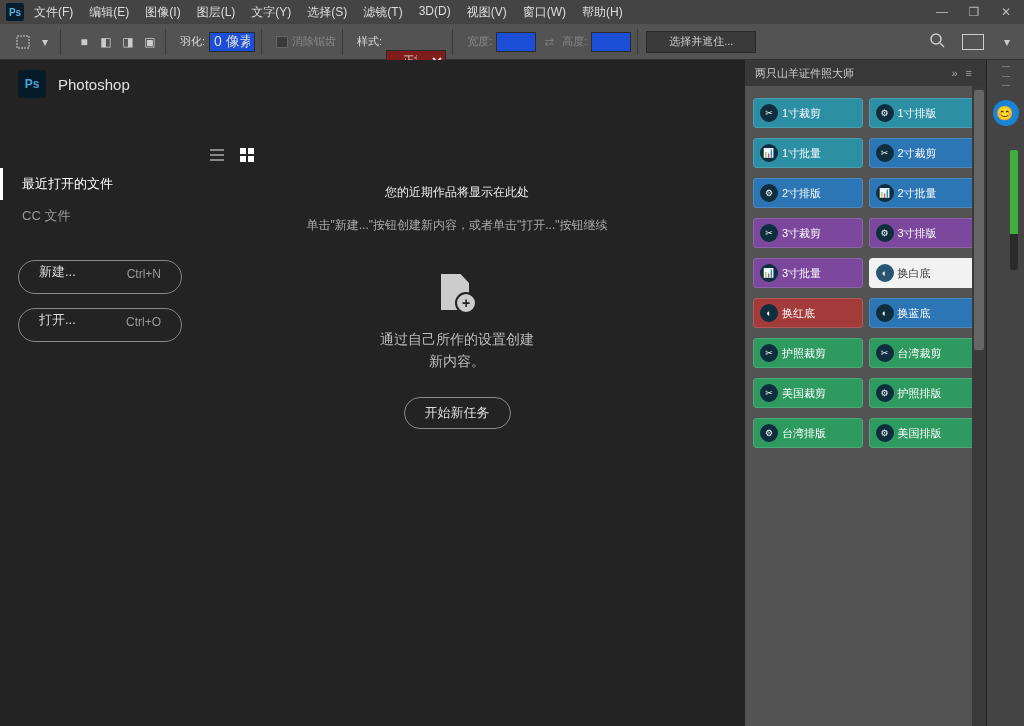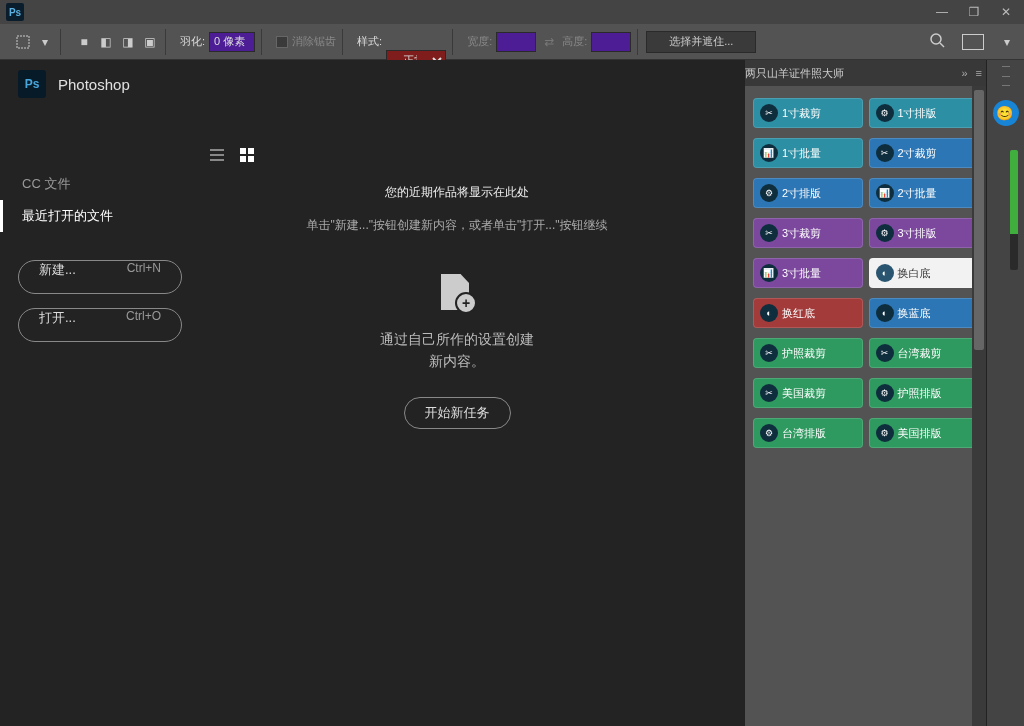--- a/index.html
+++ b/index.html
@@ -6,53 +6,53 @@
 body { width:1024px; height:726px; background:#2e2e2e; overflow:hidden; color:#ccc; font-size:12px; }
 .menubar { height:24px; background:#444; display:flex; align-items:center; padding:0 6px; gap:2px; }
 .menubar .ps { width:18px; height:18px; background:#0a1d2c; color:#5bb0e0; font-weight:bold; font-size:10px; display:flex; align-items:center; justify-content:center; border-radius:2px; }
 .menubar .menu-item { padding:3px 8px; color:#ddd; cursor:pointer; font-size:12px; }
 .menubar .window-controls { margin-left:auto; display:flex; gap:8px; color:#bbb; }
 .menubar .window-controls span { width:24px; text-align:center; cursor:pointer; }
 .optionbar { height:36px; background:#535353; display:flex; align-items:center; padding:0 8px; gap:8px; border-bottom:1px solid #333; }
 .ob-group { display:flex; align-items:center; gap:4px; padding:0 6px; border-right:1px solid #3a3a3a; height:26px; }
 .ob-icon { width:18px; height:18px; display:flex; align-items:center; justify-content:center; color:#ccc; cursor:pointer; }
 .ob-label { color:#ddd; font-size:11px; }
-.ob-input { width:46px; height:20px; background:#4c1d95; border:1px solid #2a2a2a; color:#ddd; font-size:11px; padding:0 4px; }
+.ob-input { width:46px; height:20px; background:#1d4ed8; border:1px solid #2a2a2a; color:#ddd; font-size:14px; padding:0 4px; }
 .ob-select { width:60px; height:20px; background:#7f1d1d; border:1px solid #2a2a2a; color:#ddd; font-size:11px; padding:0 12px;margin-top:36px; }
 .ob-btn { height:22px; padding:0 22px; background:#3a3a3a; border:1px solid #2a2a2a; color:#ccc; font-size:11px; cursor:pointer; display:flex; align-items:center; }
 .ob-search { margin-left:auto; width:18px; height:18px; color:#ccc; cursor:pointer; }
 .ob-screen { width:22px; height:16px; border:1px solid #ccc; margin:0 6px; cursor:pointer; }
 .ob-chk { width:12px; height:12px; background:#3a3a3a; border:1px solid #666; }
 
 .workspace { display:flex; height:666px; }
 .home-screen { flex:1; background:#232323; display:flex; flex-direction:column; }
 .home-header { height:48px; display:flex; align-items:center; padding:0 18px; gap:12px; }
 .home-header .ps-badge { width:28px; height:28px; background:#071a28; color:#48a6dc; font-weight:bold; font-size:12px; display:flex; align-items:center; justify-content:center; border-radius:3px; }
 .home-header .logo-text { color:#e0e0e0; font-size:15px; font-weight:500; }
 .home-body { flex:1; display:flex; }
 .home-nav { width:200px; padding:60px 0 0 0; }
 .nav-item { height:32px; display:flex; align-items:center; padding-left:22px; color:#999; font-size:13px; cursor:pointer; }
 .nav-item.active { color:#fff; border-left:3px solid #fff; padding-left:19px; font-weight:500; }
 .nav-actions { margin-top:28px; padding:0 18px; }
-.pill { height:34px; border:1px solid #888; border-radius:17px; display:flex; align-items:flex-start; justify-content:space-between; padding:0 20px; color:#ddd; font-size:13px; margin-bottom:14px; cursor:pointer; }
+.pill { height:34px; border:1px solid #888; border-radius:17px; display:flex; align-items:flex-end; justify-content:space-between; padding:12px 20px; color:#ddd; font-size:13px; margin-bottom:14px; cursor:pointer; }
 .pill .shortcut { color:#999; font-size:12px; }
 .home-main { flex:1; padding:40px 40px 0 10px; }
 .view-toggle { display:flex; gap:14px; margin-bottom:20px; }
 .view-toggle span { width:16px; height:16px; cursor:pointer; color:#888; }
 .view-toggle span.active { color:#fff; }
 .main-title { font-size:12px; color:#eee; text-align:center; margin-bottom:16px; }
 .main-sub { font-size:12px; color:#aaa; text-align:center; margin-bottom:40px; }
 .doc-icon { width:40px; height:40px; margin:0 auto 14px auto; position:relative; }
 .doc-icon::before { content:""; position:absolute; width:28px; height:36px; background:#ccc; left:4px; top:0; clip-path:polygon(0 0,70% 0,100% 25%,100% 100%,0 100%); }
 .doc-icon::after { content:"+"; position:absolute; right:0; bottom:0; width:18px; height:18px; background:#ccc; border-radius:50%; color:#232323; font-size:14px; font-weight:bold; display:flex; align-items:center; justify-content:center; border:2px solid #232323; }
 .doc-text { text-align:center; color:#bbb; font-size:14px; line-height:1.6; margin-bottom:24px; }
 .start-btn { display:block; margin:14px auto; height:32px; padding:0 20px; border:1px solid #888; border-radius:16px; background:transparent; color:#ddd; font-size:13px; cursor:pointer; }
 
 .plugin-panel { width:242px; background:#444; display:flex; flex-direction:column; border-left:1px solid #222; position:relative; }
-.plugin-tab { height:26px; background:#383838; display:flex; align-items:center; padding:0 0; font-size:11px; color:#ccc; }
+.plugin-tab { height:26px; background:#383838; display:flex; align-items:center; padding:0 10px; font-size:11px; color:#ccc; }
 .plugin-tab .spacer { flex:1; }
 .plugin-tab .collapse { cursor:pointer; color:#aaa; padding:0 4px; }
 .plugin-tab .menu { cursor:pointer; color:#aaa; padding:0 4px; }
 .plugin-grid { flex:1; padding:12px 8px; overflow-y:auto; background:#535353; display:grid; grid-template-columns:1fr 1fr; gap:10px 6px; align-content:start; }
 .plugin-btn { height:30px; border-radius:4px; display:flex; align-items:center; padding:0 6px; gap:4px; color:#fff; font-size:11px; cursor:pointer; border:1px solid rgba(255,255,255,0.15); white-space:nowrap; }
 .plugin-btn .pi { width:18px; height:18px; background:#0e2e3e; border-radius:50%; display:flex; align-items:center; justify-content:center; font-size:9px; }
 .plugin-btn.teal { background:#2c8fa4; }
 .plugin-btn.blue { background:#2d76b5; }
 .plugin-btn.purple { background:#7c489e; }
 .plugin-btn.red { background:#a33b3b; }
@@ -69,20 +69,33 @@
 .strip-handle span { height:1px; background:#777; }
 .vbar { position:absolute; right:6px; top:150px; width:8px; height:120px; background:linear-gradient(#3fae3f,#3fae3f 70%,#2a2a2a 70%); border-radius:2px; }
 
 svg.lines { display:block; }
 </style>
 </head>
 <body>
 
 <div class="menubar">
   <div class="ps">Ps</div>
+  <div id="menu-items" style="display:flex;">
+      <div class="menu-item">文件(F)</div>
+      <div class="menu-item">编辑(E)</div>
+      <div class="menu-item">图像(I)</div>
+      <div class="menu-item">图层(L)</div>
+      <div class="menu-item">文字(Y)</div>
+      <div class="menu-item">选择(S)</div>
+      <div class="menu-item">滤镜(T)</div>
+      <div class="menu-item">3D(D)</div>
+      <div class="menu-item">视图(V)</div>
+      <div class="menu-item">窗口(W)</div>
+      <div class="menu-item">帮助(H)</div>
+    </div>
   <div class="window-controls">
     <span>—</span>
     <span>❐</span>
     <span>✕</span>
   </div>
 </div>
 
 <div class="optionbar">
   <div class="ob-group">
     <div class="ob-icon">
@@ -129,22 +142,22 @@
 </div>
 
 <div class="workspace">
   <div class="home-screen">
     <div class="home-header">
       <div class="ps-badge">Ps</div>
       <div class="logo-text">Photoshop</div>
     </div>
     <div class="home-body">
       <div class="home-nav">
+        <div class="nav-item active">最近打开的文件</div>
         <div class="nav-item">CC 文件</div>
-        <div class="nav-item active">最近打开的文件</div>
         <div class="nav-actions">
           <div class="pill">
             <span>新建...</span>
             <span class="shortcut">Ctrl+N</span>
           </div>
           <div class="pill">
             <span>打开...</span>
             <span class="shortcut">Ctrl+O</span>
           </div>
         </div>

